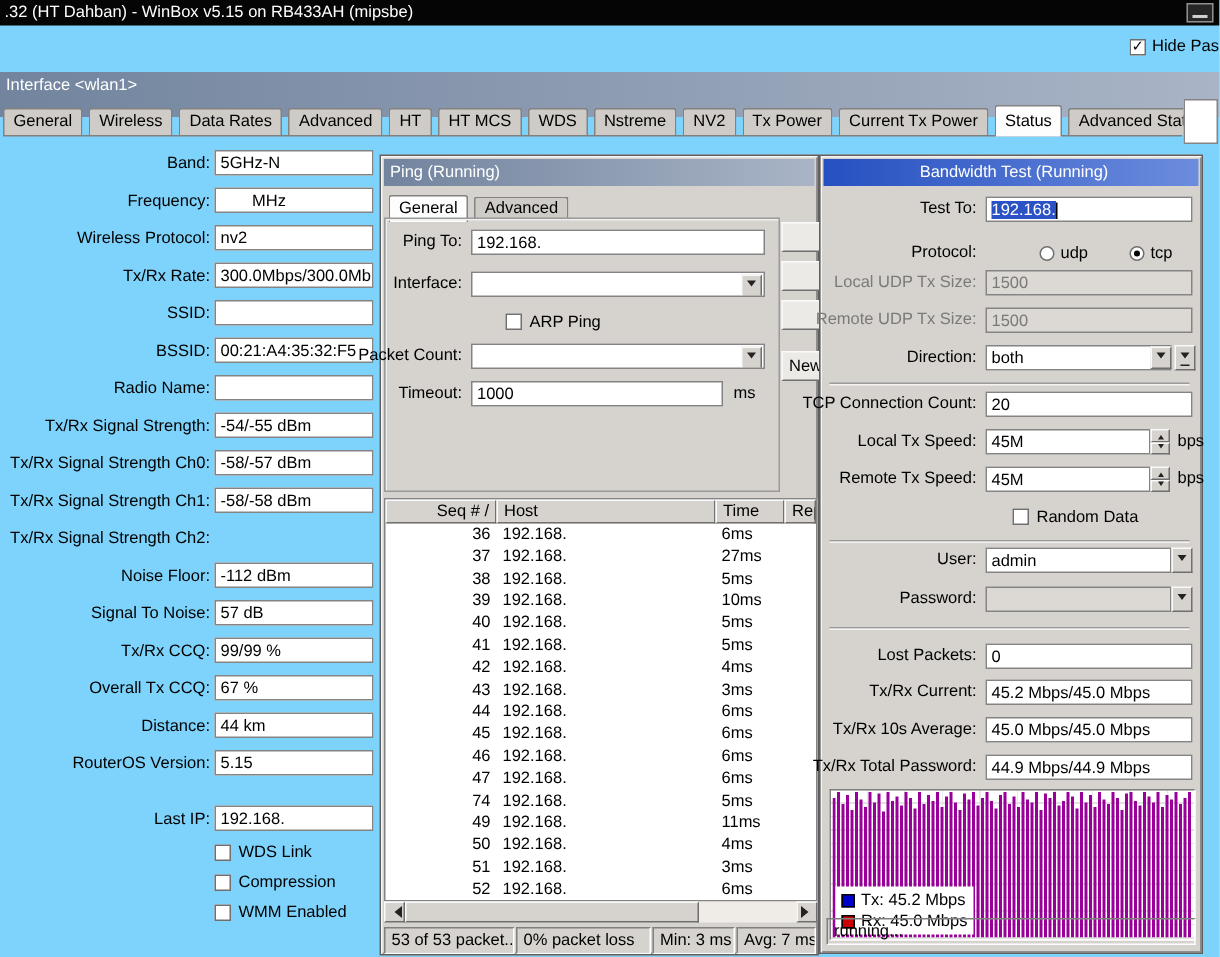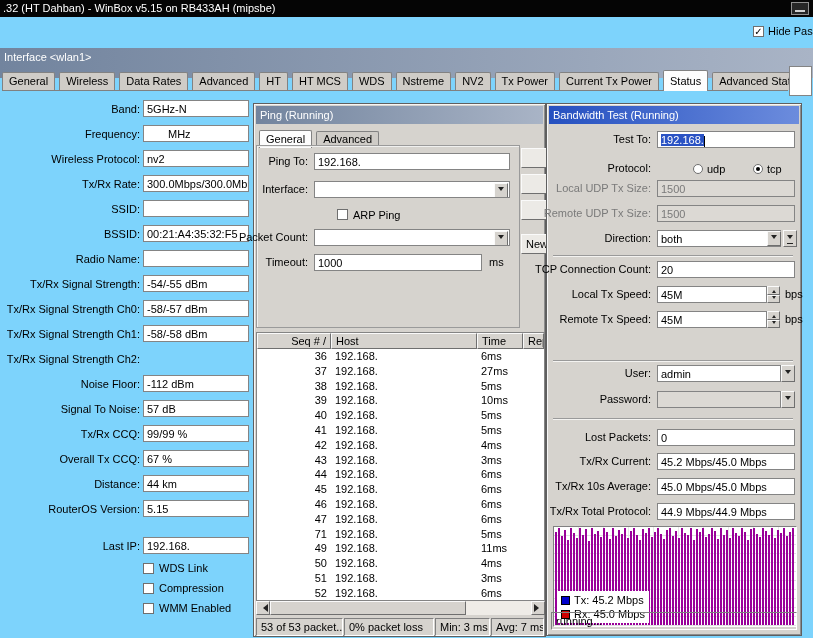--- a/index.html
+++ b/index.html
@@ -41,21 +41,21 @@
   .iflabel { width:140px; text-align:right; flex:none; white-space:nowrap; }
   .ifbox { margin-left:3px; width:106px; flex:none; background:#fff; border:1px solid #848484; height:17px; line-height:14px; padding:1px 3px; overflow:hidden; white-space:nowrap; }
   .lastip-row { position:absolute; left:0; top:533px; width:253px; }
   .iface-cbs { position:absolute; left:143px; top:554px; }
   .cbrow { height:20px; display:flex; align-items:flex-end; gap:5px; }
 
   
   .win { position:absolute; background:#d6d3ce; border:1px solid #5f5f5f; box-shadow:inset 1px 1px 0 #f6f6f6, inset -1px -1px 0 #8d8d8d; }
   .win-title { height:18px; margin:2px; color:#fff; line-height:18px; padding-left:4px; white-space:nowrap; }
   .win-title.inactive { background:linear-gradient(to right,#72849e,#a9b4c6); }
-  .win-title.active { background:linear-gradient(to right,#2550c0,#6c8cdd); }
+  .win-title.active { background:linear-gradient(to right,#2550c0,#6c8cdd);text-align:center; }
 
   
   #ping-win { left:253px; top:103px; width:293px; height:534px; z-index:2; }
   .ping-tabs { position:absolute; left:5px; top:23px; height:20px; display:flex; align-items:flex-end; }
   .ping-tabs .tab { height:16px; line-height:15px; }
   .ping-tabs .tab.active { height:18px; line-height:17px; background:#fdfdfd; }
   .tabframe { position:absolute; left:2px; top:41px; width:264px; height:183px; border:1px solid #9a9a9a; box-shadow:inset 1px 1px 0 #f0f0ef; }
   .prow { position:absolute; left:0; right:0; height:17px; display:flex; align-items:center; }
   .plabel { position:absolute; right:211px; top:2px; white-space:nowrap; }
   .pfield { position:absolute; left:57px; width:196px; }
@@ -354,21 +354,21 @@
             <span class="td c-time">6ms</span>
             <span class="td c-rep"></span>
           </div>
           <div class="tr">
             <span class="td c-seq">47</span>
             <span class="td c-host">192.168.</span>
             <span class="td c-time">6ms</span>
             <span class="td c-rep"></span>
           </div>
           <div class="tr">
-            <span class="td c-seq">71</span>
+            <span class="td c-seq">74</span>
             <span class="td c-host">192.168.</span>
             <span class="td c-time">5ms</span>
             <span class="td c-rep"></span>
           </div>
           <div class="tr">
             <span class="td c-seq">49</span>
             <span class="td c-host">192.168.</span>
             <span class="td c-time">11ms</span>
             <span class="td c-rep"></span>
           </div>
@@ -483,20 +483,26 @@
           <div>
             <span class="tri-up"></span>
           </div>
           <div>
             <span class="tri-down"></span>
           </div>
         </span>
       <span class="bunit">bps</span>
     </div>
 
+    <div class="brow" style="top:232px">
+      <span style="position:absolute; left:128px; display:flex; align-items:center; gap:5px">
+        <span class="cb"></span>
+        <span>Random Data</span>
+      </span>
+    </div>
 
     <div class="sep" style="top:256px"></div>
 
     <div class="brow" style="top:261px">
       <span class="blabel">User:</span>
       <span class="bfield fieldbox" style="width:124px">admin</span>
       <span class="combo-btn ext" style="position:absolute; left:234px; top:0">
           <span class="tri-down"></span>
         </span>
     </div>
@@ -516,21 +522,21 @@
     </div>
     <div class="brow" style="top:349px">
       <span class="blabel">Tx/Rx Current:</span>
       <span class="bfield fieldbox">45.2 Mbps/45.0 Mbps</span>
     </div>
     <div class="brow" style="top:374px">
       <span class="blabel">Tx/Rx 10s Average:</span>
       <span class="bfield fieldbox">45.0 Mbps/45.0 Mbps</span>
     </div>
     <div class="brow" style="top:399px">
-      <span class="blabel">Tx/Rx Total Protocol:</span>
+      <span class="blabel">Tx/Rx Total Password:</span>
       <span class="bfield fieldbox">44.9 Mbps/44.9 Mbps</span>
     </div>
 
     <div class="bw-chart">
       <div class="bars">
           <span class="bar" style="height: 96%; background: rgb(153, 0, 153);"></span>
           <span class="bar" style="height: 100%; background: rgb(153, 0, 153);"></span>
           <span class="bar" style="height: 92%; background: rgb(153, 0, 153);"></span>
           <span class="bar" style="height: 98%; background: rgb(153, 0, 153);"></span>
           <span class="bar" style="height: 88%; background: rgb(153, 0, 153);"></span>

